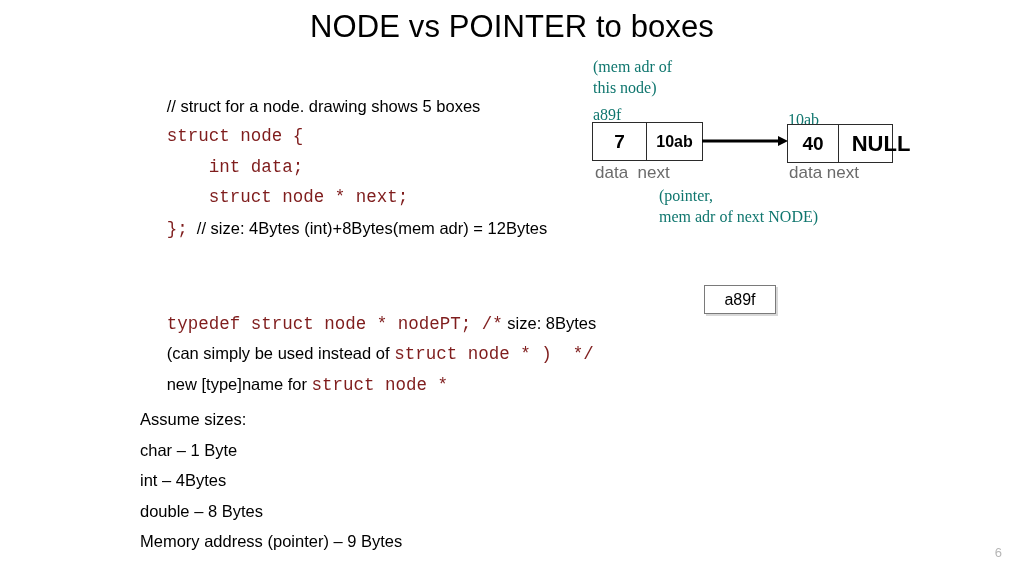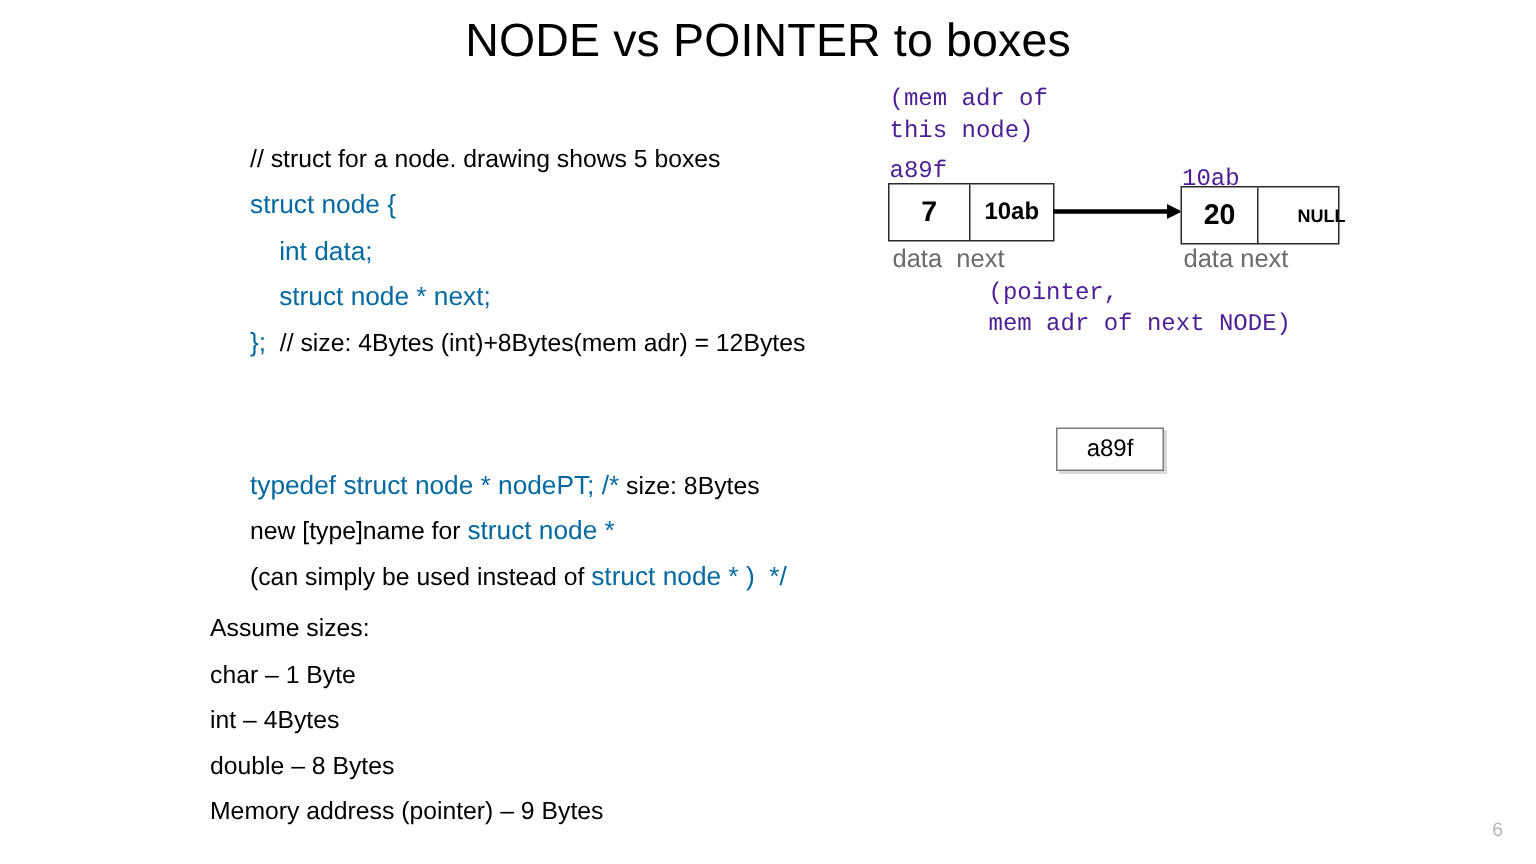--- a/index.html
+++ b/index.html
@@ -32,23 +32,23 @@
   }
 
   
   .prose {
     font-family: "Liberation Sans", sans-serif;
     font-size: 16.5px;
     color: #000;
     white-space: pre;
   }
   .code {
-    font-family: Liberation Sans, sans-serif;
+    font-family: Liberation Mono, monospace;
     font-size: 17.5px;
-    color: #0369a1;
+    color: #7f1d1d;
     white-space: pre;
   }
 
   
   .block-struct {
     position: absolute;
     left: 140px;
     top: 60px;
     width: 470px;
   }
@@ -81,24 +81,24 @@
   .block-assume .ln {
     height: 30.6px;
     line-height: 30.6px;
     font-size: 16.5px;
     white-space: pre;
   }
 
   
   .note {
     position: absolute;
-    font-family: Liberation Mono, monospace;
+    font-family: Liberation Serif, serif;
     font-size: 16px;
     line-height: 21px;
-    color: #4c1d95;
+    color: #0f766e;
     white-space: pre;
   }
   .note-mem  { left: 593px; top: 56px; }
   .note-a89f { left: 593px; top: 104px; font-size: 16px; }
   .note-10ab { left: 788px; top: 109px; font-size: 16px; }
   .note-ptr  { left: 659px; top: 185px; }
 
   
   .node {
     position: absolute;
@@ -119,21 +119,21 @@
     height: 100%;
   }
   .node .cell.sep { border-left: 1.6px solid #2b2b2b; }
 
   #node1 { left: 592px; top: 122px; width: 111px; }
   #node1 .c-data { width: 54px; font-size: 19px; }
   #node1 .c-next { width: 57px; font-size: 16px; }
 
   #node2 { left: 787px; top: 124px; width: 106px; }
   #node2 .c-data { width: 52px; font-size: 19px; }
-  #node2 .c-next { width: 54px; font-size: 12px; padding-left: 31px; }
+  #node2 .c-next { width: 54px; font-size: 22px; padding-left: 31px; }
 
   
   .fieldlabels {
     position: absolute;
     font-family: Liberation Sans, sans-serif;
     font-size: 17px;
     color: #6b6b6b;
     white-space: pre;
   }
   #labels1 { left: 595px; top: 163px; }
@@ -212,37 +212,37 @@
     <div class="cell c-next sep">10ab</div>
   </div>
   <div class="fieldlabels" id="labels1">data  next</div>
 
   <svg class="arrow" viewBox="0 0 86 12" xmlns="http://www.w3.org/2000/svg">
     <line x1="0" y1="6" x2="78" y2="6" stroke="#000" stroke-width="3"></line>
     <polygon points="76,1 86,6 76,11" fill="#000"></polygon>
   </svg>
 
   <div class="node" id="node2">
-    <div class="cell c-data">20</div>
+    <div class="cell c-data">40</div>
     <div class="cell c-next sep">NULL</div>
   </div>
   <div class="fieldlabels" id="labels2">data next</div>
 
   <div class="note note-ptr">(pointer,
 mem adr of next NODE)</div>
 
   <div class="block-typedef">
     <div class="ln">
       <span class="code">typedef struct node * nodePT; /*</span><span class="prose"> size: 8Bytes</span>
     </div>
     <div class="ln">
+      <span class="prose">(can simply be used instead of </span><span class="code">struct node * )  */</span>
+    </div>
+    <div class="ln">
       <span class="prose">new [type]name for </span><span class="code">struct node *</span>
-    </div>
-    <div class="ln">
-      <span class="prose">(can simply be used instead of </span><span class="code">struct node * )  */</span>
     </div>
   </div>
 
   <div id="ptrbox">
     <span>a89f</span>
   </div>
 
   <div class="block-assume">
     <div class="ln prose">Assume sizes:</div>
     <div class="ln prose">char – 1 Byte</div>

